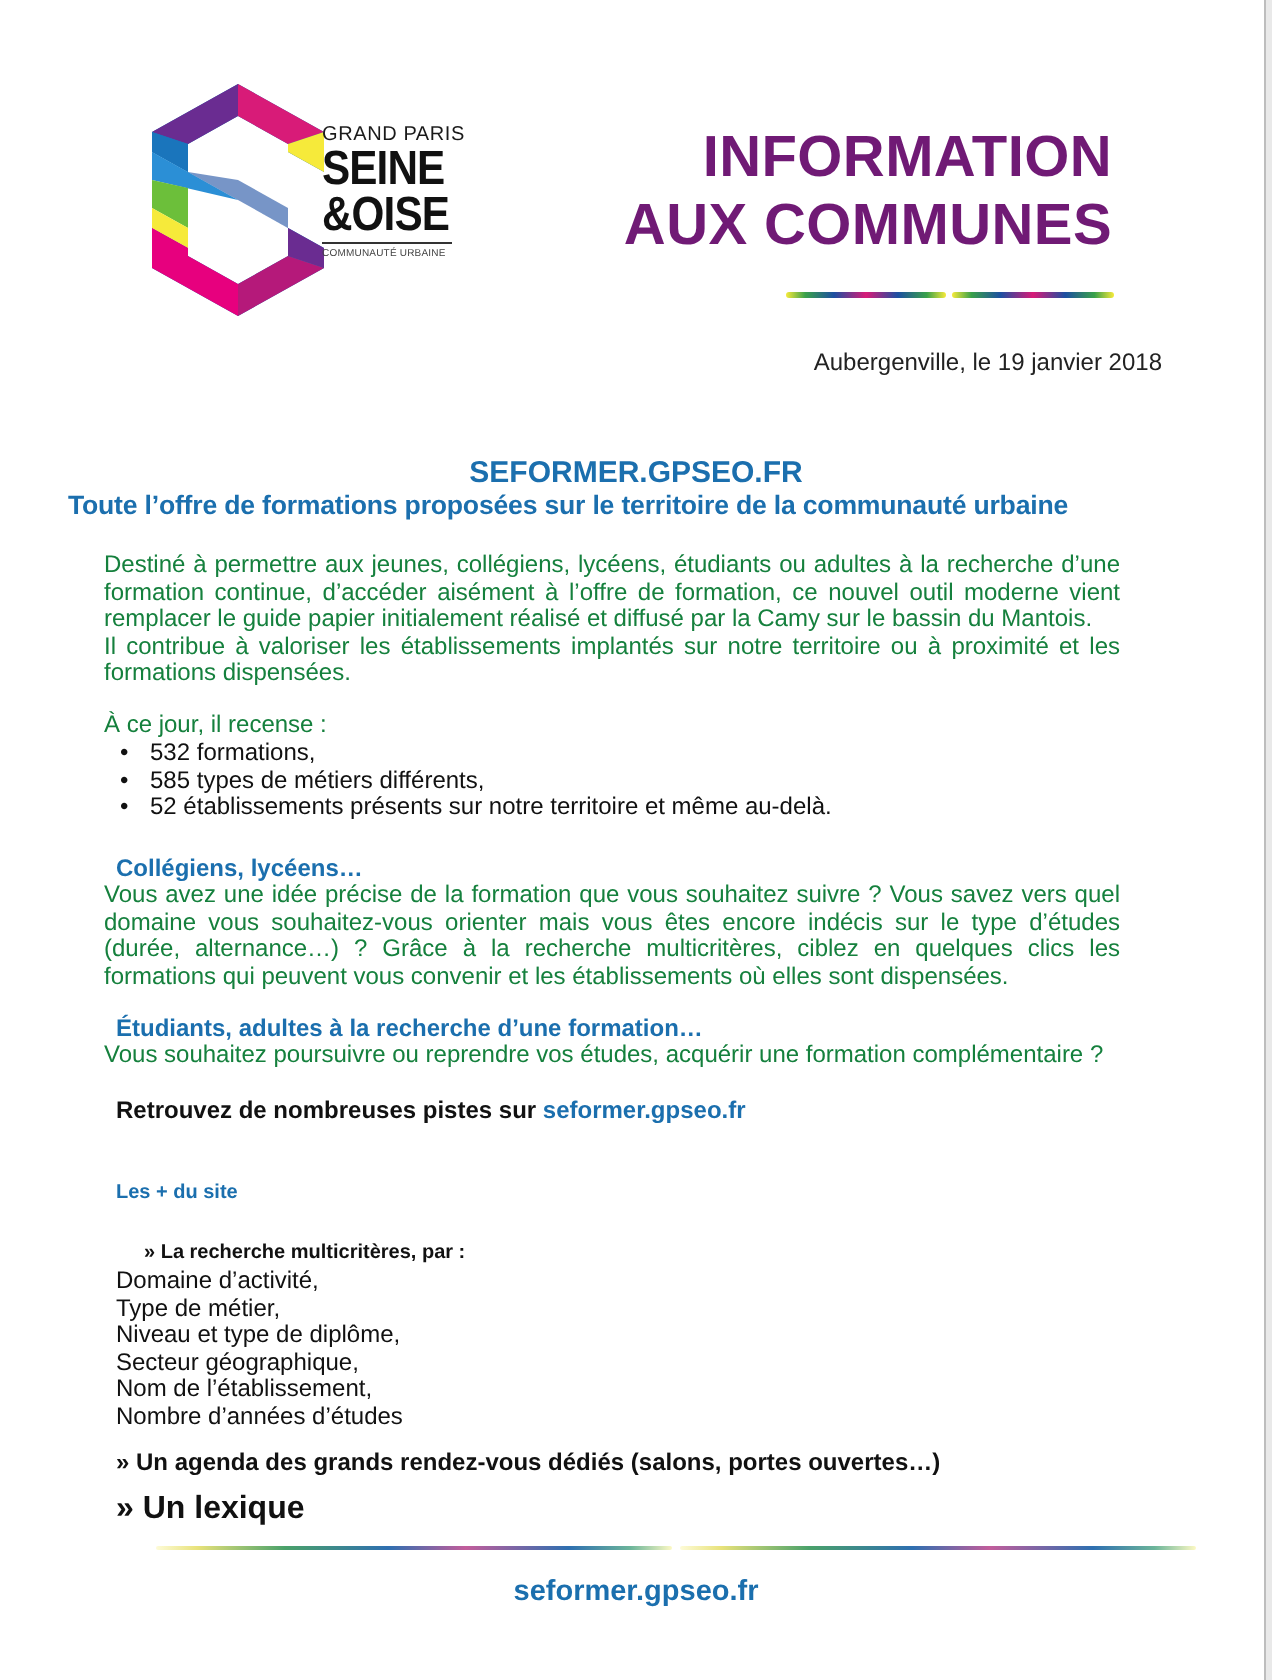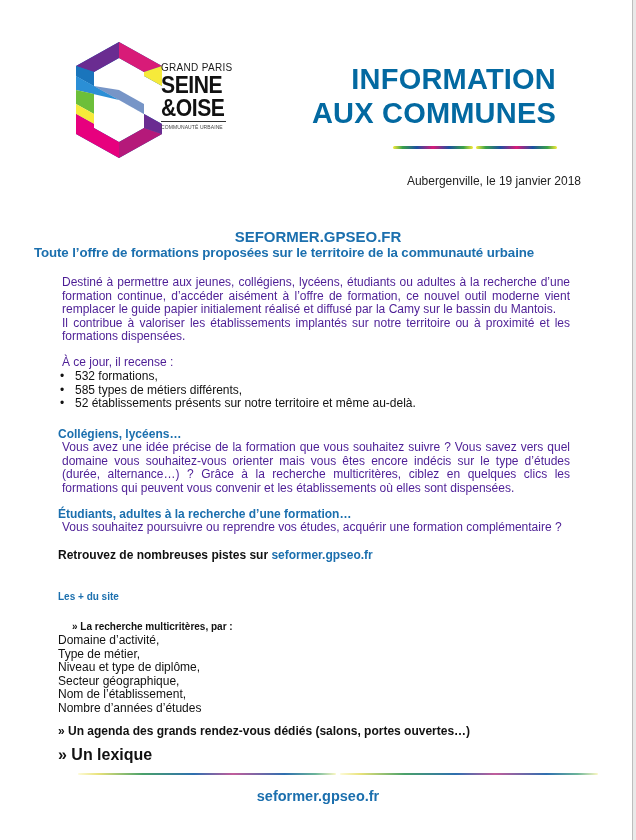--- a/index.html
+++ b/index.html
@@ -13,31 +13,31 @@
     }
     .logo { position: absolute; left: 76px; top: 42px; width: 210px; height: 116px; }
     .logo-mark { position: absolute; left: 0; top: 0; width: 86px; height: 116px; }
     .logo-text { position: absolute; left: 85px; top: 20px; width: 120px; }
     .logo-line1 { font-size: 10px; letter-spacing: 0.3px; color: #1a1a1a; line-height: 11px; }
     .logo-line2, .logo-line3 { font-size: 24px; font-weight: bold; line-height: 23px; color: #111; letter-spacing: -0.5px; transform: scaleX(0.88); transform-origin: left; }
     .logo-rule { width: 65px; height: 1px; background: #333; margin-top: 2px; }
     .logo-line4 { font-size: 5px; color: #444; letter-spacing: 0.1px; margin-top: 2px; }
 
     .title-block { position: absolute; right: 80px; top: 62px; text-align: right; }
-    .title-line { font-size: 29px; font-weight: bold; color: #0369a1; line-height: 34px; letter-spacing: 0.2px; }
+    .title-line { font-size: 29px; font-weight: bold; color: #701a75; line-height: 34px; letter-spacing: 0.2px; }
     .rainbow-short { position: absolute; left: 393px; top: 146px; width: 164px; height: 3px; }
     .rainbow-seg { position: absolute; top: 0; height: 3px; border-radius: 2px;
       background: linear-gradient(to right, #f6ea3a 0%, #3aa14a 12%, #1c4fa1 30%, #d81b78 50%, #1c4fa1 70%, #3aa14a 88%, #f6ea3a 100%); }
 
     .date { position: absolute; right: 55px; top: 174px; font-size: 12px; color: #222; }
 
     .site-title { position: absolute; left: 0; width: 636px; top: 228px; text-align: center; font-size: 15px; font-weight: bold; color: #1b6fae; }
     .site-subtitle { position: absolute; left: 0; width: 568px; top: 245px; text-align: center; font-size: 13.3px; font-weight: bold; color: #1b6fae; letter-spacing: -0.1px; }
 
-    .body-text { position: absolute; left: 62px; width: 508px; font-size: 12px; line-height: 13.6px; color: #4c1d95; text-align: justify; }
+    .body-text { position: absolute; left: 52px; width: 508px; font-size: 12px; line-height: 13.6px; color: #15803d; text-align: justify; }
     .p1 { top: 276px; }
     .p-intro { top: 356px; }
     .bullets { position: absolute; left: 58px; top: 370px; margin: 0; padding: 0; list-style: none; font-size: 12px; line-height: 13.6px; }
     .bullets li { position: relative; padding-left: 17px; }
     .bullets li::before { content: "\2022"; position: absolute; left: 2px; top: 0; }
 
     .h-blue { position: absolute; left: 58px; font-size: 12px; font-weight: bold; color: #1b6fae; }
     .h1 { top: 427px; }
     .p2 { top: 441px; }
     .h2 { top: 507px; }

